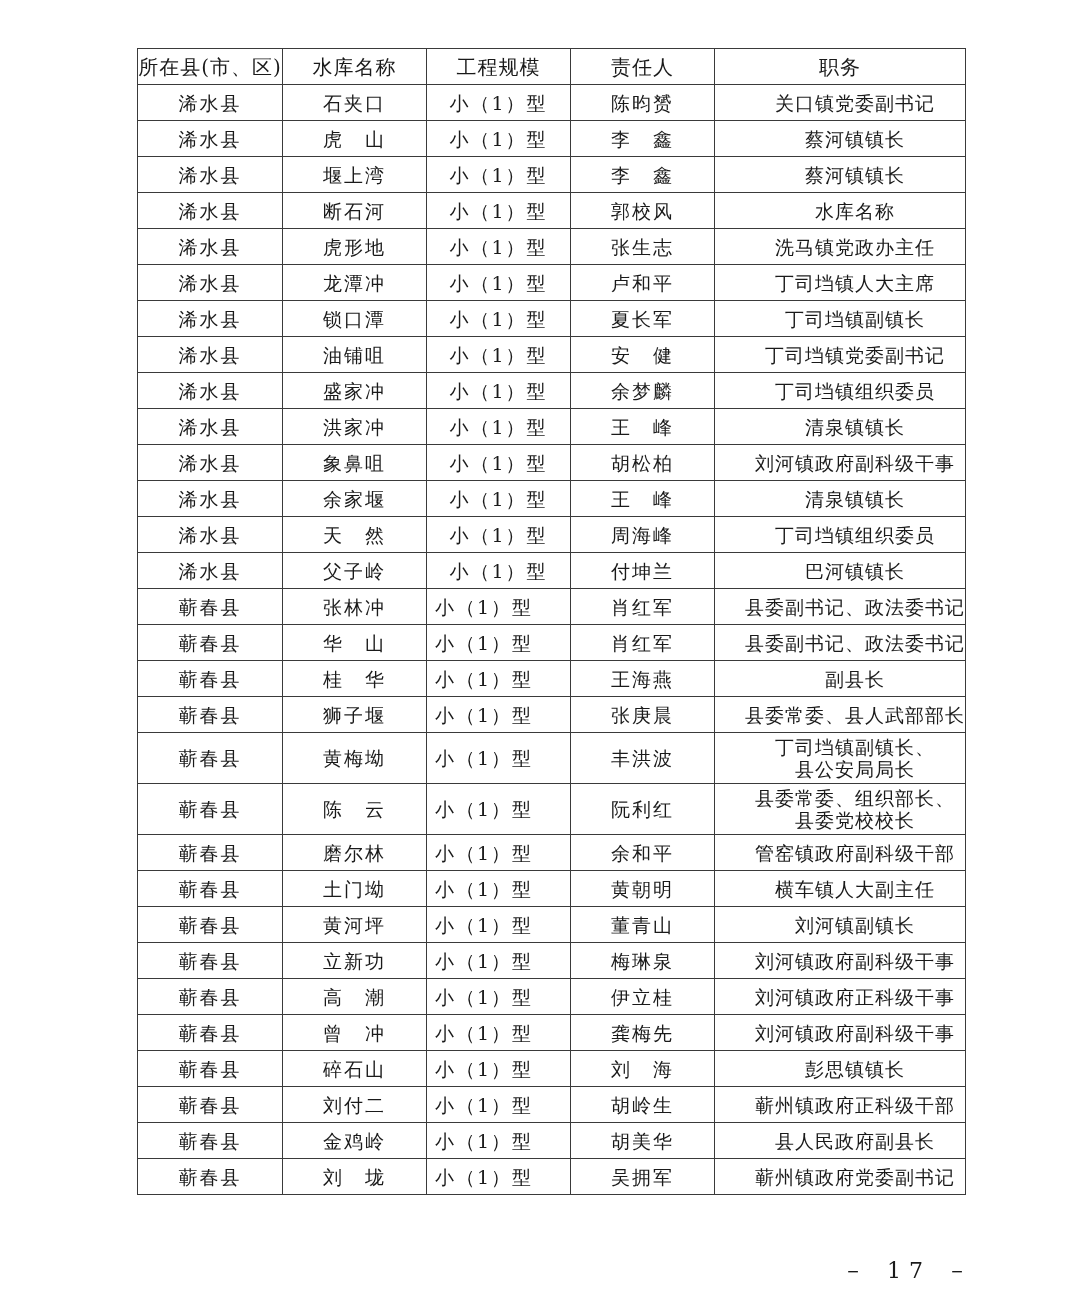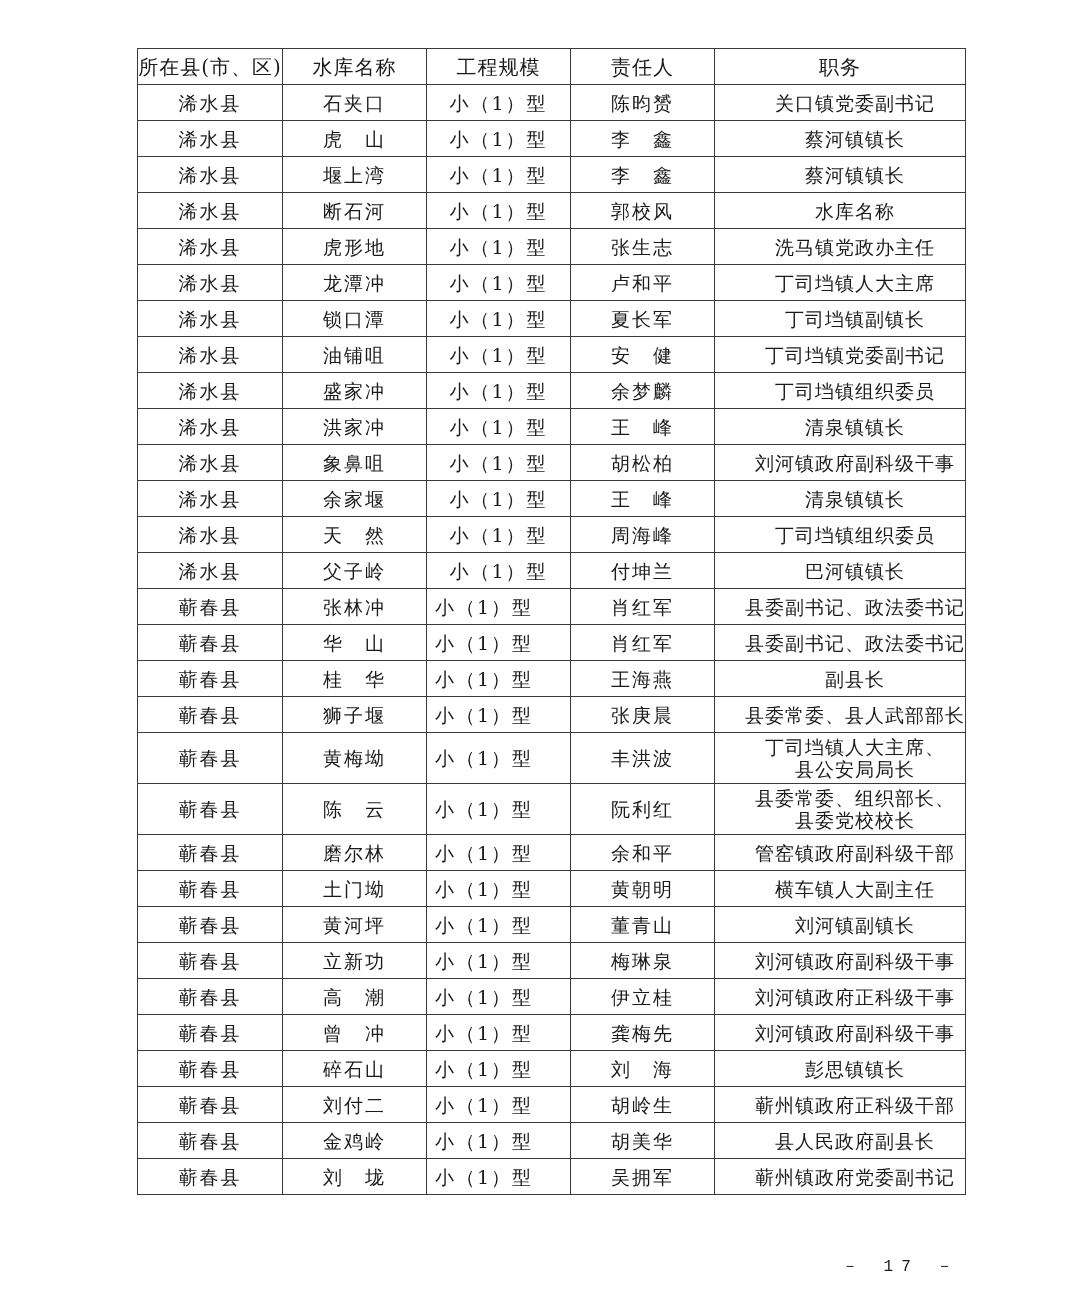--- a/index.html
+++ b/index.html
@@ -57,24 +57,23 @@
   }
   .col-county { width: 145px; }
   .col-name { width: 144px; }
   .col-scale { width: 144px; }
   .col-person { width: 144px; }
   .col-duty { width: 251px; }
   .page-number {
     position: absolute;
     left: 842px;
     top: 1256px;
-    font-size: 16px;
+    font-size: 22px;
     letter-spacing: 8px;
     color: #1a1a1a;
-    font-family: Liberation Mono, monospace;
   }
 </style>
 </head>
 <body>
 
 <table class="doc-table">
   <colgroup>
     <col class="col-county">
     <col class="col-name">
     <col class="col-scale">
@@ -216,21 +215,21 @@
         <td class="scale-left">小（1）型</td>
         <td>张庚晨</td>
         <td class="duty">县委常委、县人武部部长</td>
       </tr>
       <tr class="tall">
         <td>蕲春县</td>
         <td>黄梅坳</td>
         <td class="scale-left">小（1）型</td>
         <td>丰洪波</td>
         <td class="duty">
-          <div>丁司垱镇人大主席、</div>
+          <div>丁司垱镇副镇长、</div>
           <div>县公安局局长</div>
         </td>
       </tr>
       <tr class="tall">
         <td>蕲春县</td>
         <td>陈　云</td>
         <td class="scale-left">小（1）型</td>
         <td>阮利红</td>
         <td class="duty">
           <div>县委常委、组织部长、</div>

